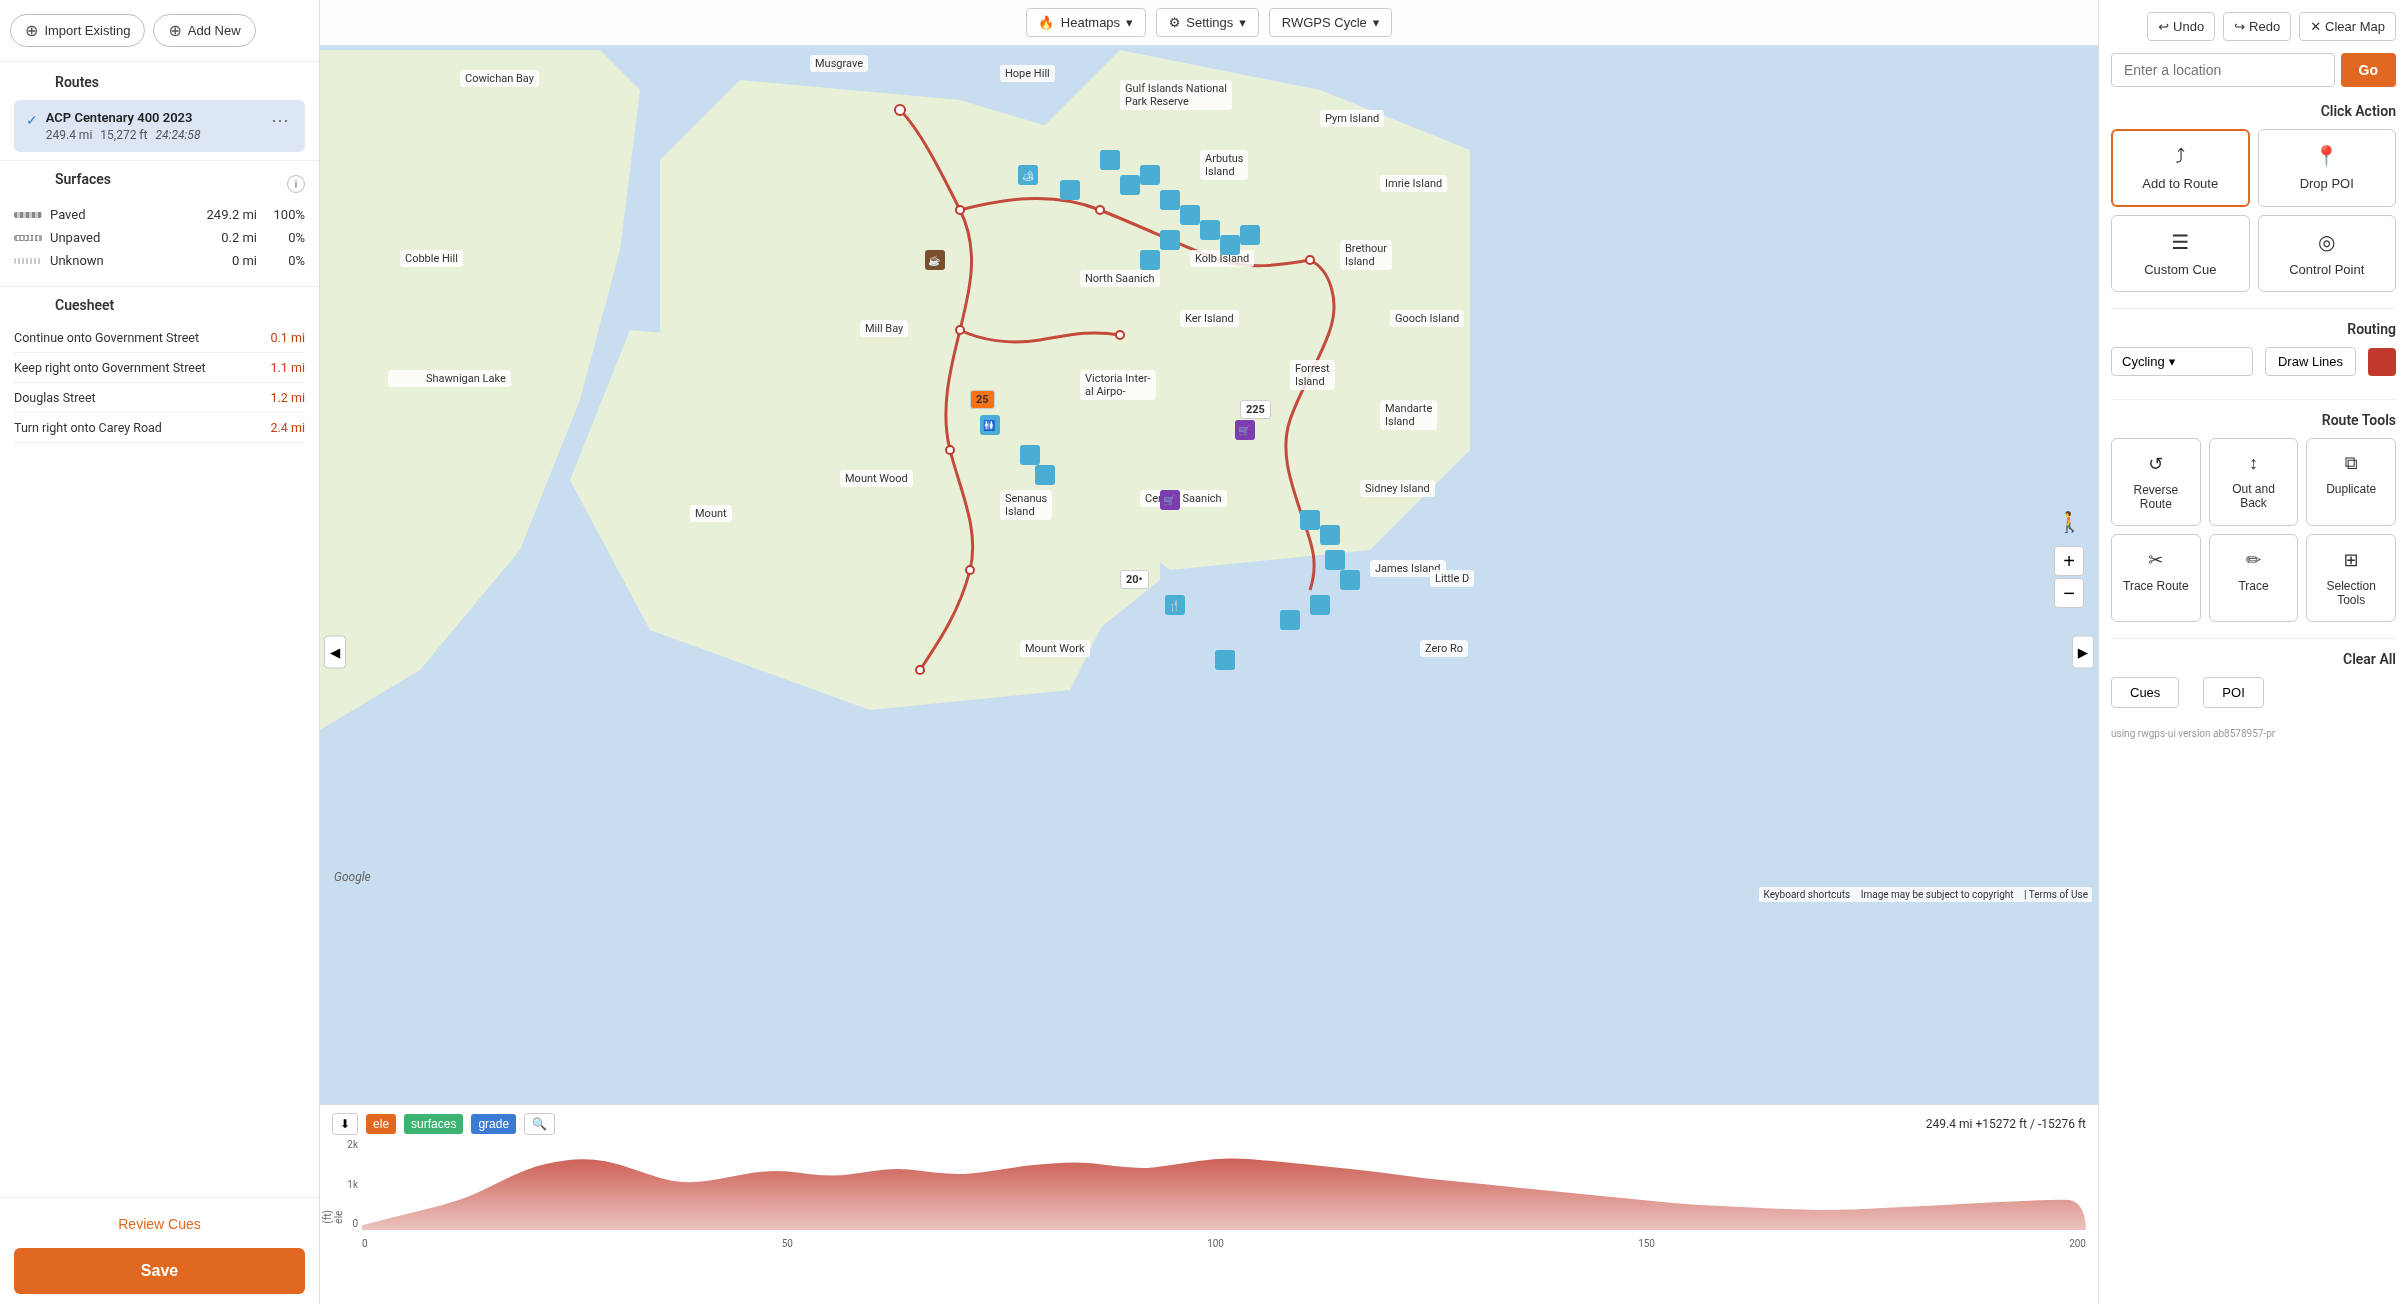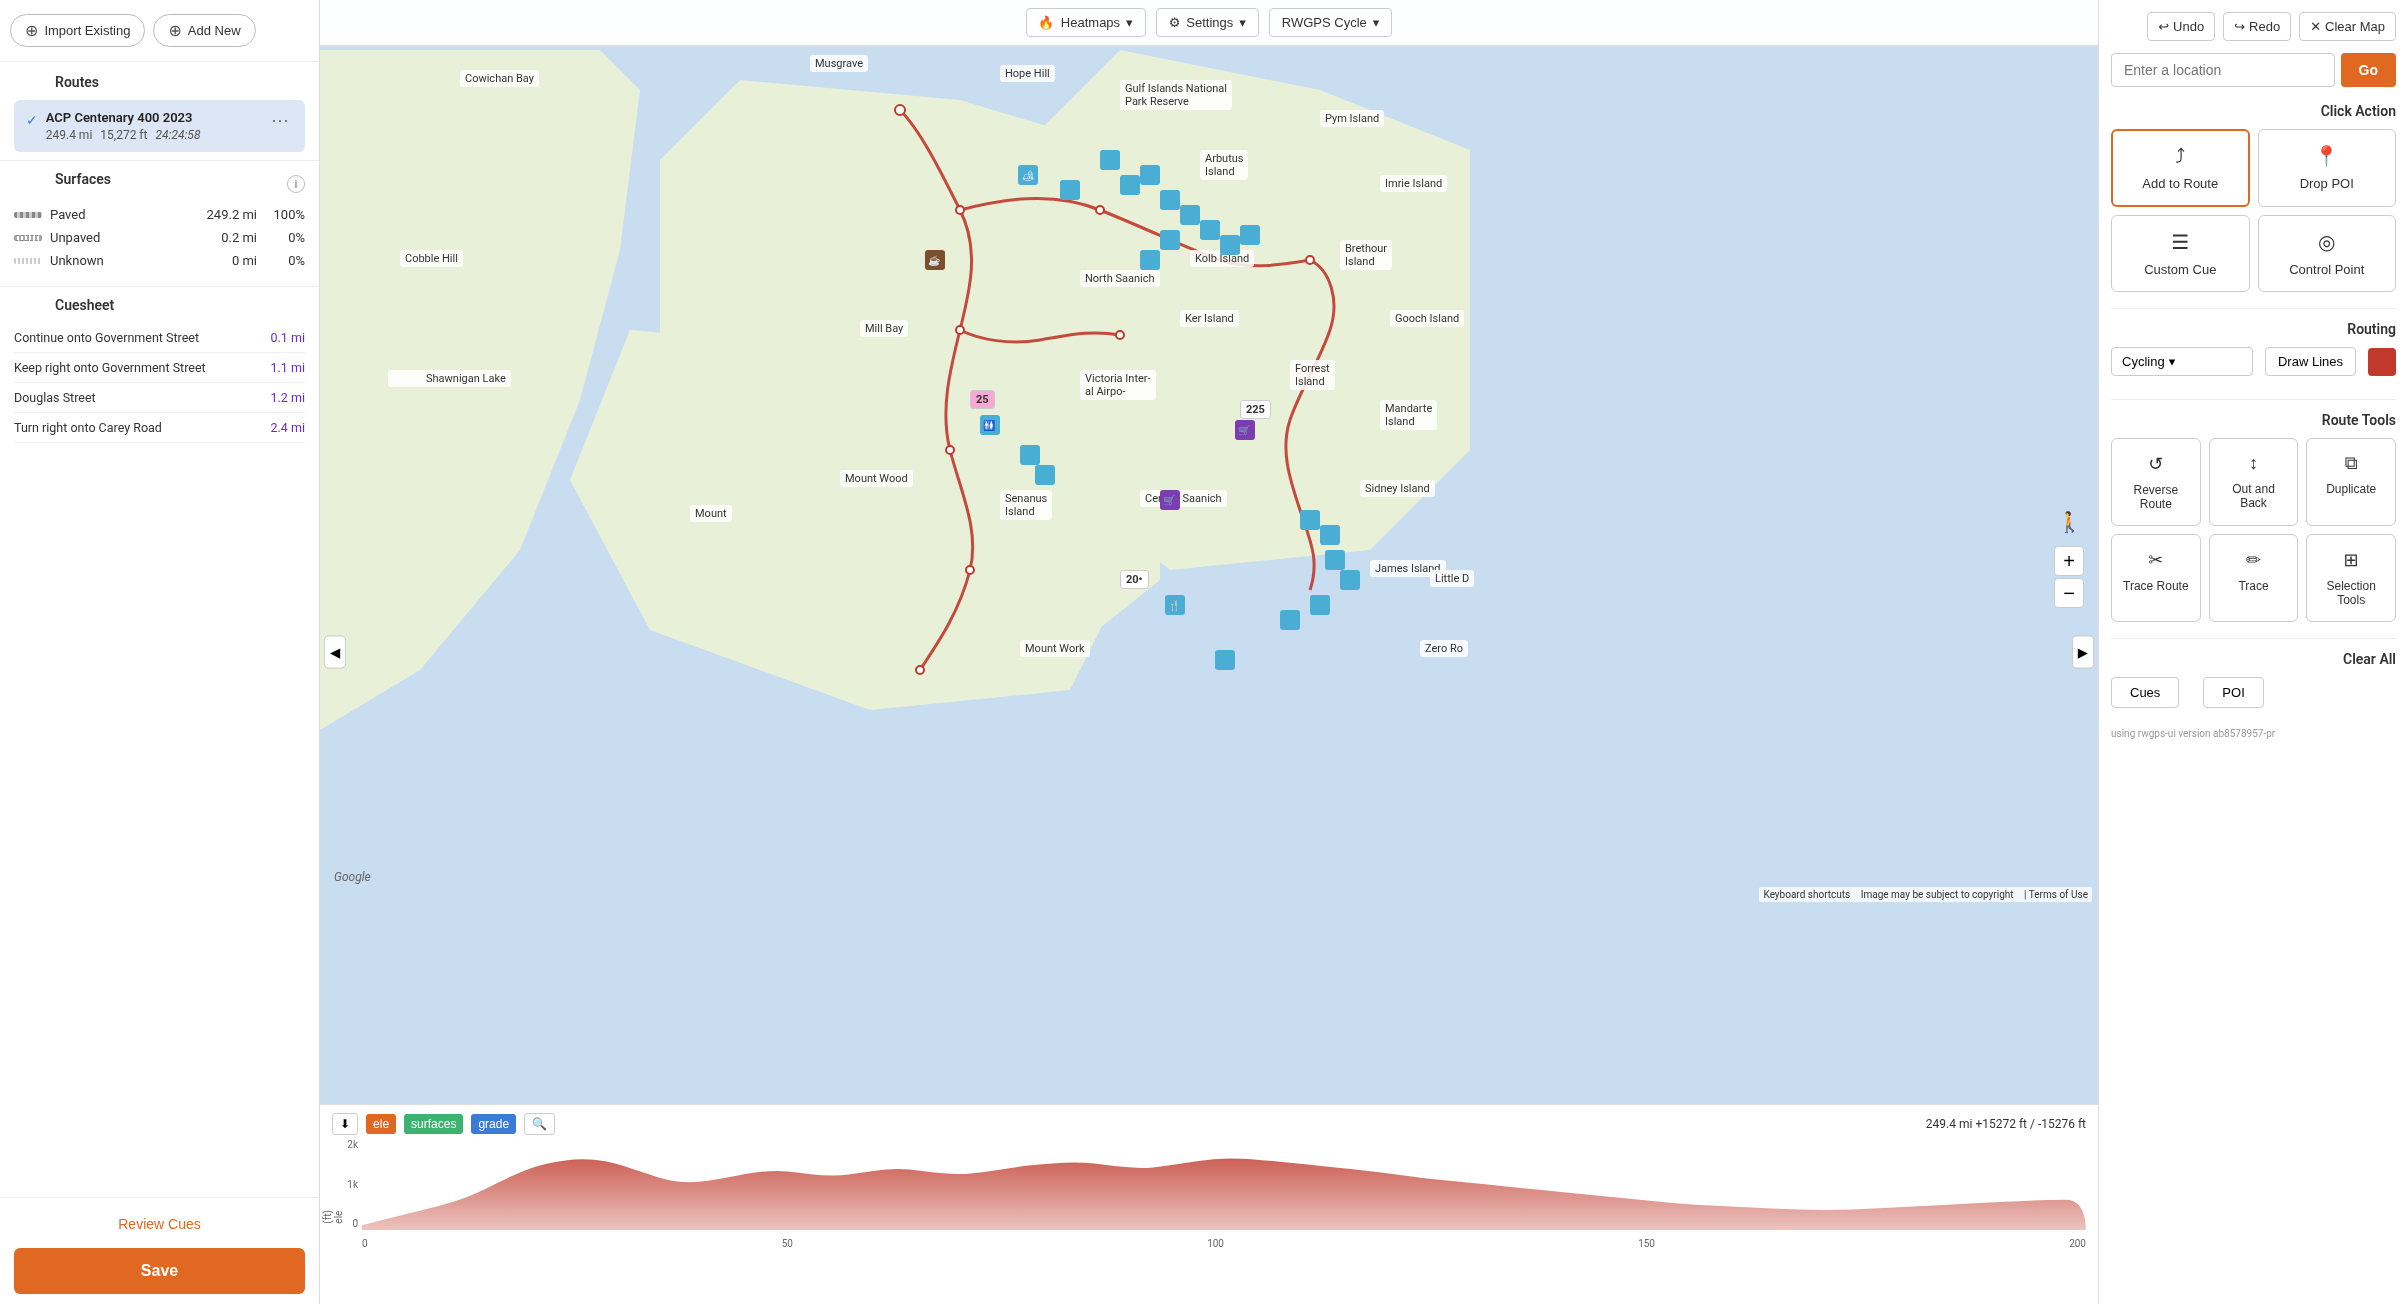--- a/index.html
+++ b/index.html
@@ -51,21 +51,21 @@
     .surface-paved { background: repeating-linear-gradient(90deg, #888 0px, #888 3px, #ccc 3px, #ccc 6px); height: 6px; width: 28px; border-radius: 2px; }
     .surface-unpaved { background: repeating-linear-gradient(90deg, #aaa 0px, #aaa 2px, transparent 2px, transparent 4px); height: 6px; width: 28px; border-radius: 2px; border: 1px dashed #888; }
     .surface-unknown { background: repeating-linear-gradient(90deg, #ccc 0px, #ccc 2px, transparent 2px, transparent 4px); height: 6px; width: 28px; border-radius: 2px; }
     .surface-label { flex: 1; color: #333; font-size: 13px; }
     .surface-dist { width: 65px; text-align: right; color: #333; font-size: 13px; }
     .surface-pct { width: 40px; text-align: right; color: #333; font-size: 13px; }
 
     #cuesheet-section { padding: 10px 14px; border-top: 1px solid #eee; flex: 1; overflow-y: auto; }
     .cue-row { display: flex; justify-content: space-between; padding: 7px 0; border-bottom: 1px solid #f0f0f0; }
     .cue-text { color: #333; font-size: 12.5px; flex: 1; }
-    .cue-dist { color: #6d28d9; font-size: 12.5px; white-space: nowrap; padding-left: 10px; }
+    .cue-dist { color: #c2410c; font-size: 12.5px; white-space: nowrap; padding-left: 10px; }
 
     #sidebar-footer { padding: 10px 14px; border-top: 1px solid #eee; }
     .review-cues-btn { display: block; width: 100%; text-align: center; color: #e06820; background: none; border: none; cursor: pointer; font-size: 14px; padding: 8px; margin-bottom: 8px; }
     .save-btn { display: block; width: 100%; background: #e06820; color: #fff; border: none; border-radius: 6px; padding: 14px; font-size: 16px; font-weight: 600; cursor: pointer; }
 
     
     #map-container {
       flex: 1;
       position: relative;
       height: 1304px;
@@ -342,21 +342,21 @@
     <div class="map-label" style="left:760px;top:220px;">North Saanich</div>
     <div class="map-label" style="left:760px;top:320px;">Victoria Inter-<br>al Airpo-</div>
     <div class="map-label" style="left:520px;top:420px;">Mount Wood</div>
     <div class="map-label" style="left:680px;top:440px;">Senanus<br>Island</div>
     <div class="map-label" style="left:820px;top:440px;">Central Saanich</div>
     <div class="map-label" style="left:370px;top:455px;">Mount</div>
     <div class="map-label" style="left:700px;top:590px;">Mount Work</div>
     <div class="map-label" style="left:1100px;top:590px;">Zero Ro</div>
     <div class="map-label" style="left:1110px;top:520px;">Little D</div>
 
-    <div class="map-label" style="left:650px;top:340px;background:#f9a8d4;border:1px solid #ccc;font-weight:bold;">25</div>
+    <div class="map-label" style="left:650px;top:340px;background:#f97316;border:1px solid #ccc;font-weight:bold;">25</div>
     <div class="map-label" style="left:800px;top:520px;background:#fff;border:1px solid #ccc;font-weight:bold;">20•</div>
     <div class="map-label" style="left:920px;top:350px;background:#fff;border:1px solid #ccc;font-weight:bold;">225</div>
 
     <div class="map-marker coffee" style="left:605px;top:200px;">☕</div>
     <div class="map-marker" style="left:698px;top:115px;">🏕</div>
     <div class="map-marker" style="left:740px;top:130px;"></div>
     <div class="map-marker" style="left:780px;top:100px;"></div>
     <div class="map-marker" style="left:800px;top:125px;"></div>
     <div class="map-marker" style="left:820px;top:115px;"></div>
     <div class="map-marker" style="left:840px;top:140px;"></div>

